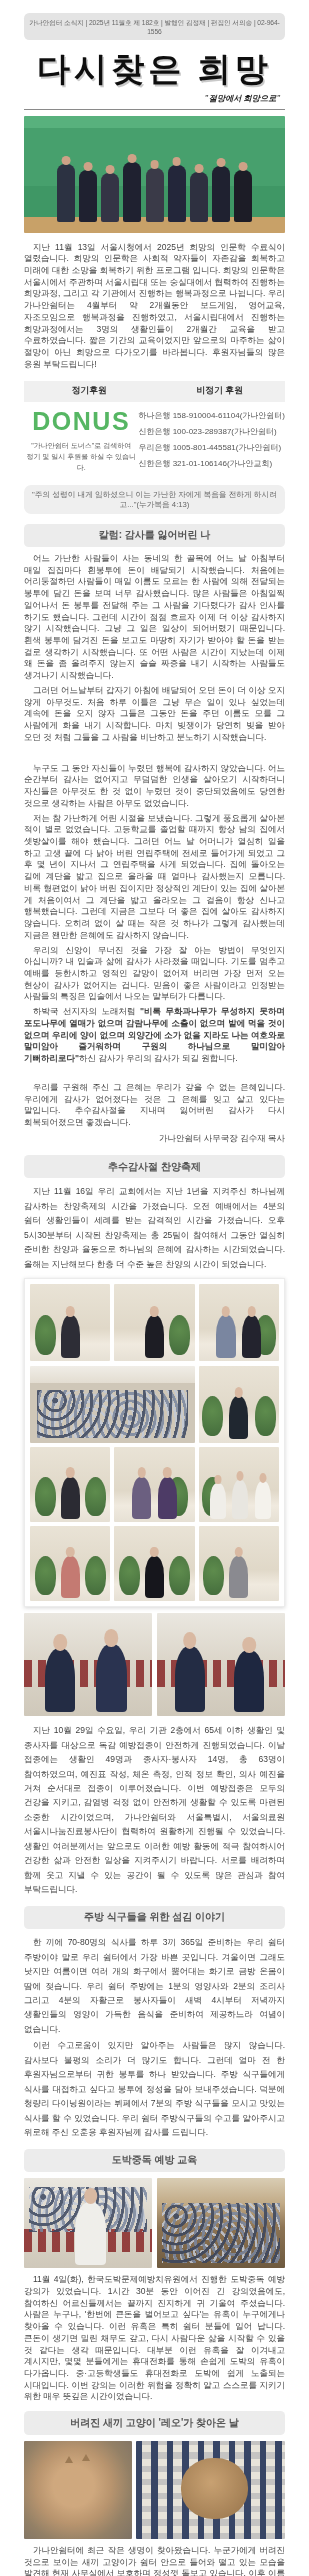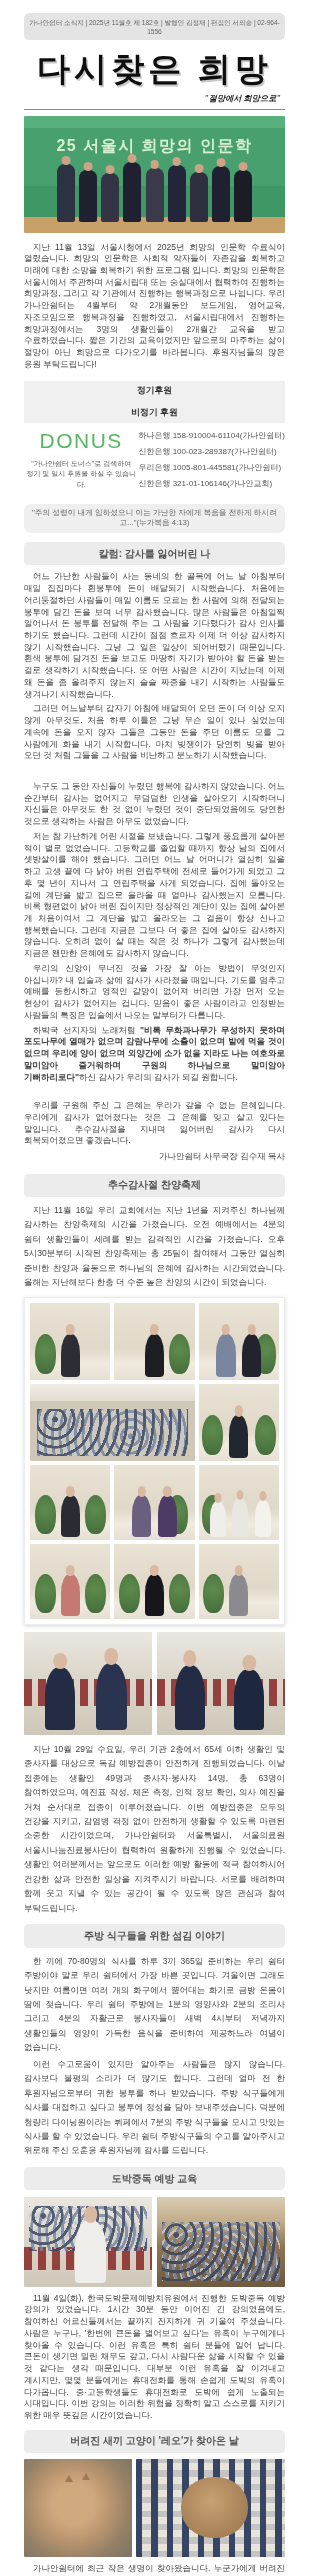--- a/index.html
+++ b/index.html
@@ -9,25 +9,25 @@
   .pill.small{font-size:7.7px;font-weight:400;color:#666;border-radius:7.2px;background:#efefef;}
   .masthead{background:#e4e4e4;border-radius:5.2px;text-align:center;font-size:6.7px;color:#666;padding:5.2px 3.1px;letter-spacing:-0.1px;}
   .title{font-family:"Liberation Serif","DejaVu Serif",serif;font-weight:900;font-size:33px;letter-spacing:4.1px;text-align:center;color:#0e0e0e;margin-top:7.2px;text-shadow:1.5px 2.1px 0 #c9c9c9;}
   .subtitle{text-align:right;font-family:"Liberation Serif","DejaVu Serif",serif;font-style:italic;font-weight:700;font-size:8.2px;color:#1d1d1d;margin-top:1px;padding-right:4.1px;}
   .rule{border:none;border-top:0.8px solid #8a8a8a;margin:5.2px 0 0 0;}
   .body{font-size:8.5px;line-height:1.38;text-align:justify;word-break:keep-all;color:#3f3f3f;margin:0;}
   .body.loose{line-height:1.7;}
   .indent{text-indent:1.05em;} .mt12{margin-top:6.2px;} .mt14{margin-top:7.2px;} .mt16{margin-top:8.2px;} .mt18{margin-top:9.3px;} .mt20{margin-top:10.3px;} .mt22{margin-top:11.3px;}
   .signature{text-align:right;font-size:8.5px;color:#3f3f3f;margin-top:4.1px;}
   
-  .sup-head{display:flex;background:#f0f0f0;margin-top:10.3px;flex-direction:column;}
+  .sup-head{display:flex;background:#f0f0f0;margin-top:10.3px;}
   .sup-head div{flex:1;text-align:center;font-weight:700;font-size:8.8px;color:#333;padding:4.6px 0;}
   .sup-row{display:flex;margin-top:5.2px;align-items:center;}
   .sup-left{flex:1;text-align:center;}
-  .donus{font-size:21px;font-weight:400;letter-spacing:1.5px;}
+  .donus{font-size:25px;font-weight:700;letter-spacing:1.5px;}
   .donus-cap{font-size:7px;color:#555;line-height:1.55;margin-top:5.2px;}
   .sup-right{flex:1.15;}
   .acct{font-size:8px;color:#555;line-height:2.0;white-space:nowrap;}
   
   .ph{position:relative;overflow:hidden;background:#ddd;border-radius:1px;}
   .card{background:#fff;border:0.5px solid #ececec;box-shadow:0 1px 4.1px rgba(0,0,0,.16);padding:5.2px;}
   .grid3{display:grid;grid-template-columns:1fr 1fr 1fr;gap:4.1px;margin-top:4.1px;}
   .grid3:first-child{margin-top:0;}
   .gridWide{display:grid;grid-template-columns:2.05fr 1fr;gap:4.1px;margin-top:4.1px;}
   .row2{display:grid;grid-template-columns:1fr 1fr;gap:4.1px;}
@@ -59,21 +59,20 @@
 
 <div class="page">
 
   <div class="masthead">가나안쉼터 소식지 | 2025년 11월호 제 182호 | 발행인 김정재 | 편집인 서의승 |  02-964-1556</div>
 
   <div class="title">다시찾은 희망</div>
   <div class="subtitle">"절망에서 희망으로"</div>
   <hr class="rule">
 
   <div class="hero ph">
-    <div class="hero-banner">25 서울시 희망의 인문학</div>
     <div class="hero-figs">
       <div class="gown" style="--c:#2c3242;height:58px"></div>
       <div class="gown" style="height:52px"></div>
       <div class="gown" style="--c:#343445;height:49px"></div>
       <div class="gown" style="height:60px"></div>
       <div class="gown" style="--c:#3a3a48;height:54px"></div>
       <div class="gown" style="--c:#23263a;height:57px"></div>
       <div class="gown" style="--c:#2e3040;height:50px"></div>
       <div class="gown" style="height:56px"></div>
       <div class="gown" style="--c:#1c1c26;height:52px"></div>

